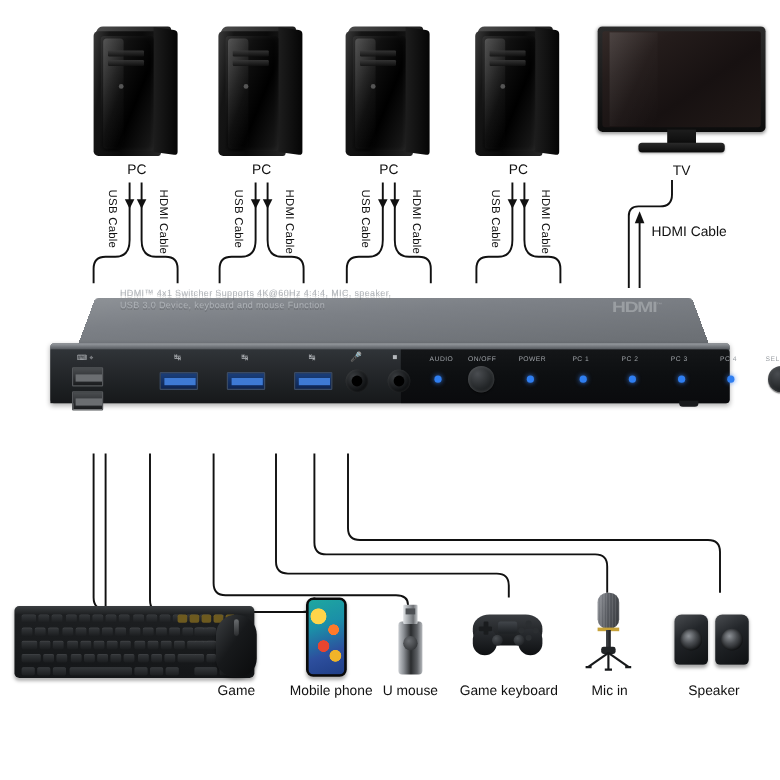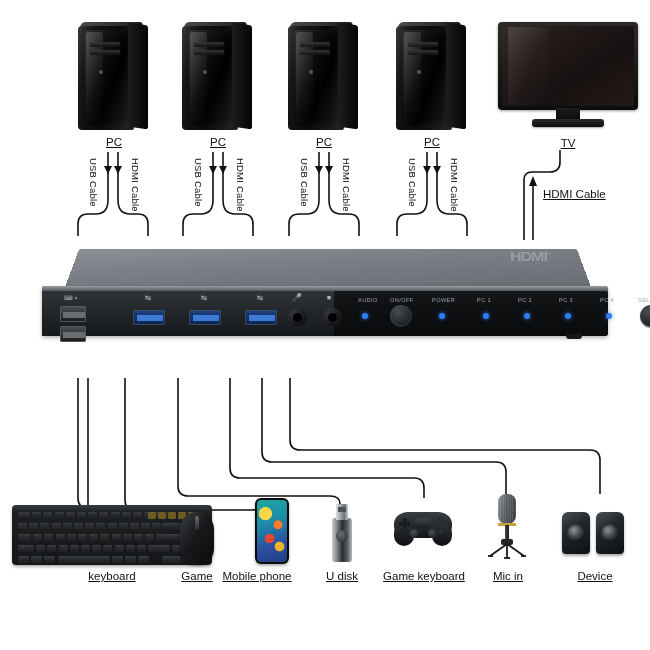--- a/index.html
+++ b/index.html
@@ -1,21 +1,21 @@
 <!DOCTYPE html>
 <html><head>
 <meta charset="utf-8">
 <style>
   html,body{margin:0;padding:0;background:#ffffff;}
   body{width:650px;height:650px;position:relative;overflow:hidden;
        font-family:"Liberation Sans", sans-serif;color:#1a1a1a;}
   #stage{position:absolute;left:0;top:0;width:650px;height:650px;}
 
   .abs{position:absolute;}
-  .lbl{font-size:11.5px;color:#111;text-align:center;white-space:nowrap;text-decoration:underline;}
+  .lbl{font-size:11.5px;color:#111;text-align:center;white-space:nowrap;}
   .vlbl{font-size:9.5px;color:#111;white-space:nowrap;
         writing-mode:vertical-rl;text-orientation:mixed;letter-spacing:.2px;}
 
   
   .pc{position:absolute;width:72px;height:110px;}
   .pc .side{position:absolute;left:0;top:4px;width:56px;height:104px;border-radius:4px 2px 2px 4px;
      background:linear-gradient(100deg,#3a3a3a 0%,#151515 18%,#0a0a0a 55%,#262626 100%);}
   .pc .top{position:absolute;left:2px;top:0px;width:62px;height:10px;border-radius:4px;
      background:linear-gradient(95deg,#4a4a4a,#1b1b1b);transform:skewX(-20deg);}
   .pc .face{position:absolute;left:6px;top:8px;width:44px;height:96px;border-radius:3px;
@@ -260,20 +260,24 @@
   <div class="vlbl abs" style="left:193px;top:158px;">USB Cable</div>
   <div class="vlbl abs" style="left:235px;top:158px;">HDMI Cable</div>
   <div class="vlbl abs" style="left:299px;top:158px;">USB Cable</div>
   <div class="vlbl abs" style="left:341px;top:158px;">HDMI Cable</div>
   <div class="vlbl abs" style="left:407px;top:158px;">USB Cable</div>
   <div class="vlbl abs" style="left:449px;top:158px;">HDMI Cable</div>
   <div class="lbl abs" style="left:543px;top:188px;text-align:left;">HDMI Cable</div>
 
   <div id="switcher">
     <div class="sw-top"></div>
+    <div class="sw-top-txt">
+      <div>HDMI™ 4x1 Switcher Supports 4K@60Hz 4:4:4, MIC, speaker,</div>
+      <div>USB 3.0 Device, keyboard and mouse Function</div>
+    </div>
     <div class="sw-hdmi">
       <span>HDMI</span><sup>™</sup>
     </div>
 
     <div class="sw-front"></div>
     <div class="sw-mid"></div>
     <div class="sw-dark"></div>
     <div class="sw-lip"></div>
     <div class="sw-foot" style="left:26px;"></div>
     <div class="sw-foot" style="left:526px;"></div>
@@ -423,37 +427,36 @@
         <span class="k" style="width:8px"></span>
     </div>
     <div class="krow" style="left:136px;top:7px;gap:2px;">
       <span class="k" style="width:8px;background:#6d5a1f"></span>
         <span class="k" style="width:8px;background:#6d5a1f"></span>
         <span class="k" style="width:8px;background:#6d5a1f"></span>
         <span class="k" style="width:8px;background:#6d5a1f"></span>
         <span class="k" style="width:8px;background:#6d5a1f"></span>
     </div>
   </div>
-  <div class="lbl abs" style="left:32px;top:570px;width:160px;">keyboard</div>
 
   <div class="mouse" style="left:180px;top:512px;"></div>
   <div class="lbl abs" style="left:157px;top:570px;width:80px;">Game</div>
 
   <div class="phone" style="left:255px;top:498px;">
     <div class="scr"></div>
   </div>
-  <div class="lbl abs" style="left:217px;top:570px;width:80px;">Mobile phone</div>
+  <div class="lbl abs" style="left:236px;top:570px;width:80px;">Mobile phone</div>
 
   <div class="udisk" style="left:332px;top:504px;">
     <div class="body"></div>
     <div class="tip"></div>
     <div class="tipin"></div>
     <div class="ring"></div>
   </div>
-  <div class="lbl abs" style="left:312px;top:570px;width:60px;">U disk</div>
+  <div class="lbl abs" style="left:312px;top:570px;width:60px;">U mouse</div>
 
   <div class="gamepad" style="left:390px;top:504px;">
     <div class="gp-body"></div>
     <div class="gp-h" style="left:4px;"></div>
     <div class="gp-h" style="left:42px;"></div>
     <div class="gp-dp"></div>
     <div class="gp-scr"></div>
     <div class="gp-btn" style="left:48px;top:13px;"></div>
     <div class="gp-btn" style="left:54px;top:19px;"></div>
     <div class="gp-btn" style="left:48px;top:25px;"></div>
@@ -481,15 +484,15 @@
     </svg>
   </div>
   <div class="lbl abs" style="left:478px;top:570px;width:60px;">Mic in</div>
 
   <div class="spk" style="left:562px;top:512px;">
     <div class="cone"></div>
   </div>
   <div class="spk" style="left:596px;top:512px;">
     <div class="cone"></div>
   </div>
-  <div class="lbl abs" style="left:555px;top:570px;width:80px;">Device</div>
+  <div class="lbl abs" style="left:555px;top:570px;width:80px;">Speaker</div>
 
 </div>
 
 </body></html>

